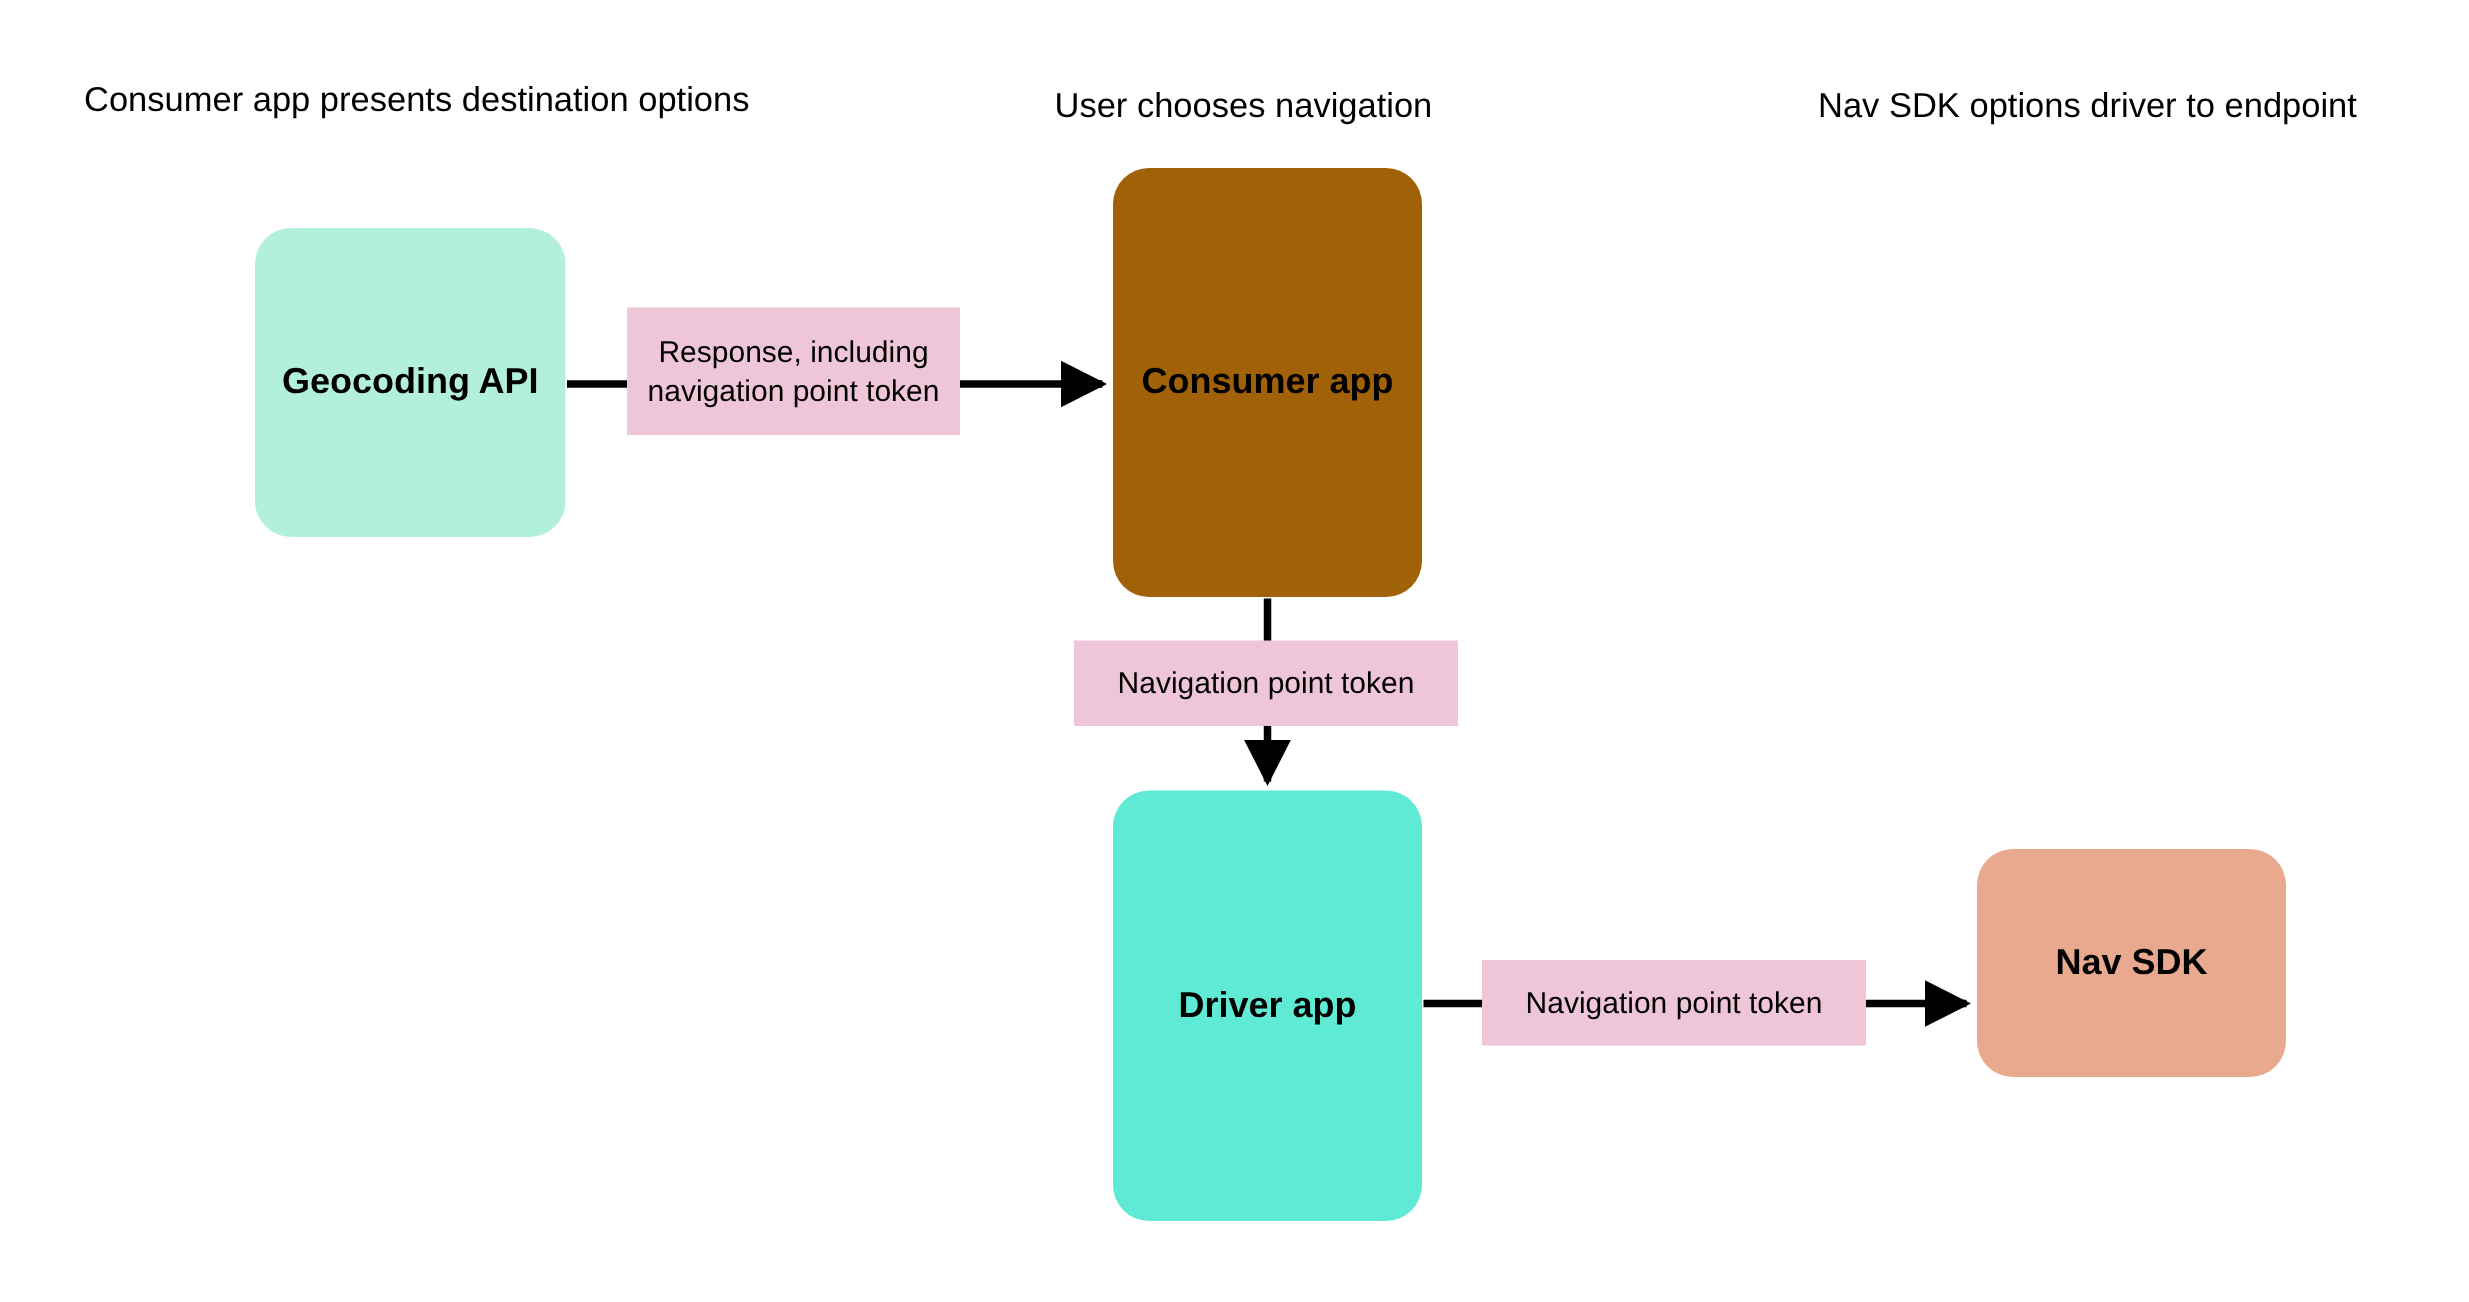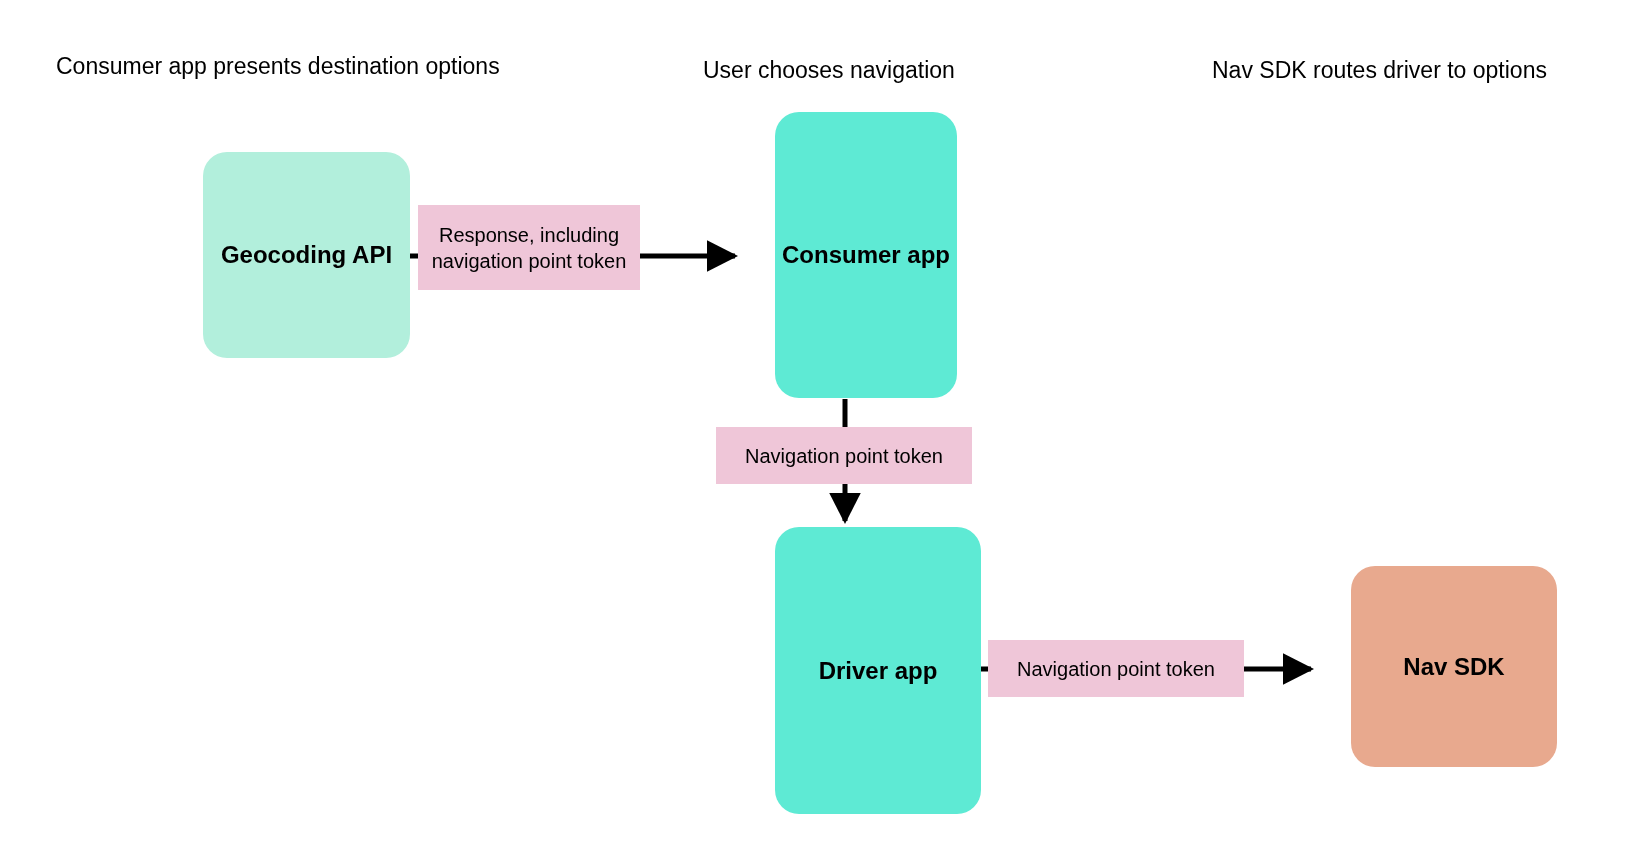--- a/index.html
+++ b/index.html
@@ -39,40 +39,39 @@
     box-sizing: border-box;
     border-radius: 24px;
     display: flex;
     align-items: center;
     justify-content: center;
     font-size: 24px;
     font-weight: bold;
     color: #000000;
     text-align: center;
     z-index: 3;
-    margin-left: 33px;
   }
   #node-geocoding {
     left: 170px; top: 152px;
     width: 207px; height: 206px;
     background: #b2efdc;
   }
   #node-consumer {
     left: 742px; top: 112px;
-    width: 182px; height: 286px;
-    background: #5eead4;
+    width: 206px; height: 286px;
+    background: #a16207;
   }
   #node-driver {
     left: 742px; top: 527px;
     width: 206px; height: 287px;
     background: #5eead4;
   }
   #node-navsdk {
     left: 1318px; top: 566px;
-    width: 206px; height: 201px;
+    width: 206px; height: 152px;
     background: #e8a98e;
     justify-content: center;
   }
 
   
   #connectors {
     position: absolute;
     left: 0; top: 0;
     width: 1646px; height: 868px;
     z-index: 1;
@@ -107,21 +106,21 @@
     width: 256px; height: 57px;
   }
 </style>
 </head>
 <body>
 
 <div id="stage">
 
   <div id="hdr-consumer" class="col-header">Consumer app presents destination options</div>
   <div id="hdr-user" class="col-header">User chooses navigation</div>
-  <div id="hdr-navsdk" class="col-header">Nav SDK routes driver to options</div>
+  <div id="hdr-navsdk" class="col-header">Nav SDK options driver to endpoint</div>
 
   <svg id="connectors" viewBox="0 0 1646 868">
     <defs>
       <marker id="arrowhead" markerWidth="7" markerHeight="7" refX="5.6" refY="3.5" orient="auto" markerUnits="strokeWidth">
         <path d="M0,0.35 L6.2,3.5 L0,6.65 z" fill="#000000"></path>
       </marker>
     </defs>
 
     <line x1="378" y1="256" x2="735" y2="256" stroke="#000000" stroke-width="5" marker-end="url(#arrowhead)"></line>
 

